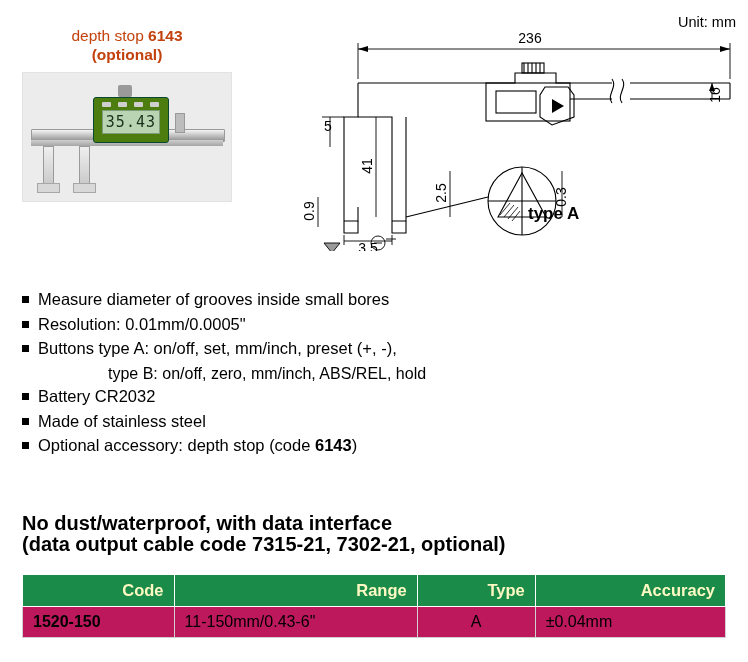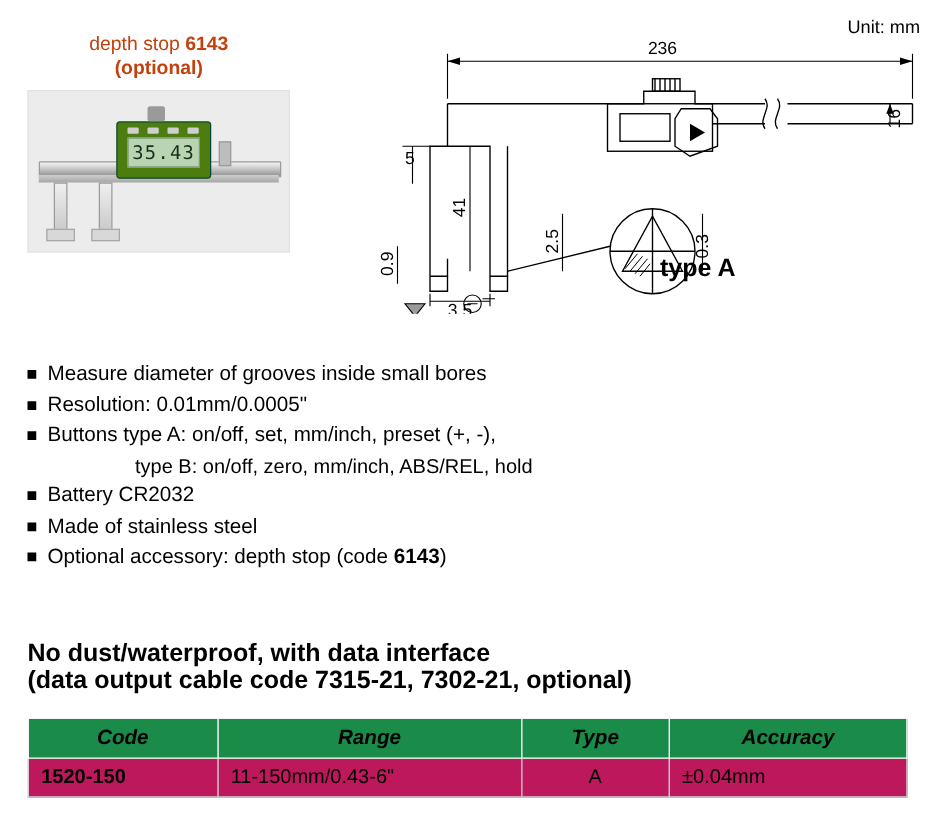--- a/index.html
+++ b/index.html
@@ -150,21 +150,21 @@
     width: 440px;
     height: 230px;
     text-align: right;
   }
   .drawing svg { display: block; }
 
   .type-label {
     position: absolute;
     left: 528px;
     top: 204px;
-    font-size: 20px;
+    font-size: 17px;
     font-weight: bold;
   }
 
   
   .features {
     position: absolute;
     left: 22px;
     top: 288px;
     width: 700px;
   }
@@ -205,27 +205,26 @@
   .spec-table {
     position: absolute;
     left: 22px;
     top: 574px;
     width: 704px;
     border-collapse: collapse;
     font-size: 16px;
   }
   .spec-table th {
     background: #1b8b4a;
-    color: #000000;
+    color: #fef9c3;
     font-weight: bold;
-    text-align: center;
+    text-align: right;
     padding: 6px 10px;
     border: 1px solid #ffffff;
     font-size: 16.5px;
-    font-style: italic;
   }
   .spec-table td {
     padding: 6px 10px;
     border: 1px solid #cfcfcf;
     background: #be185d;
   }
   .spec-table td.code { font-weight: bold; }
   .col-code { width: 150px; }
   .col-range { width: 250px; }
   .col-type { width: 110px; text-align: center; }

